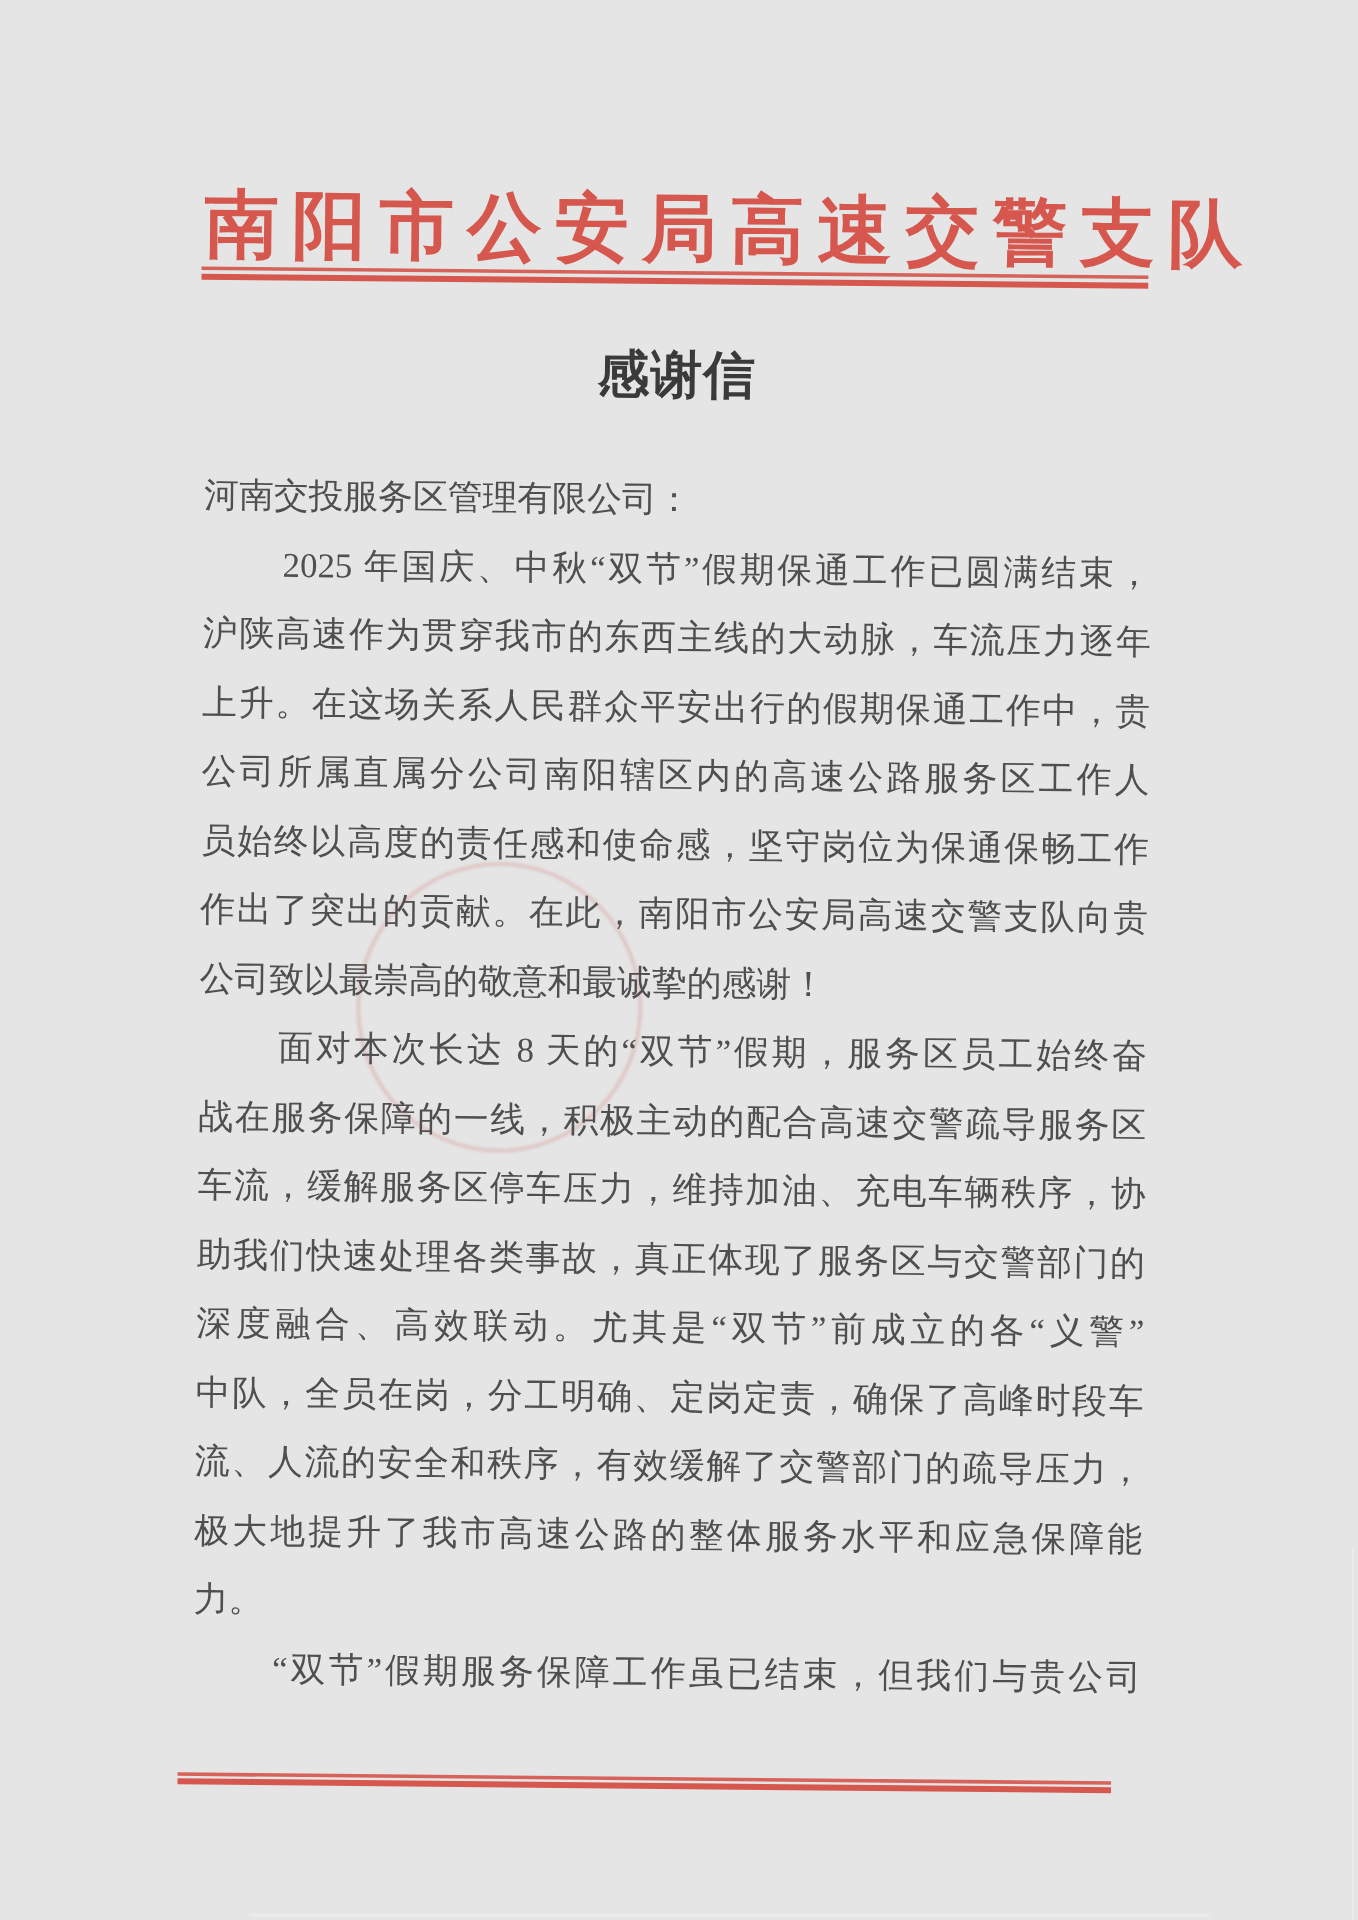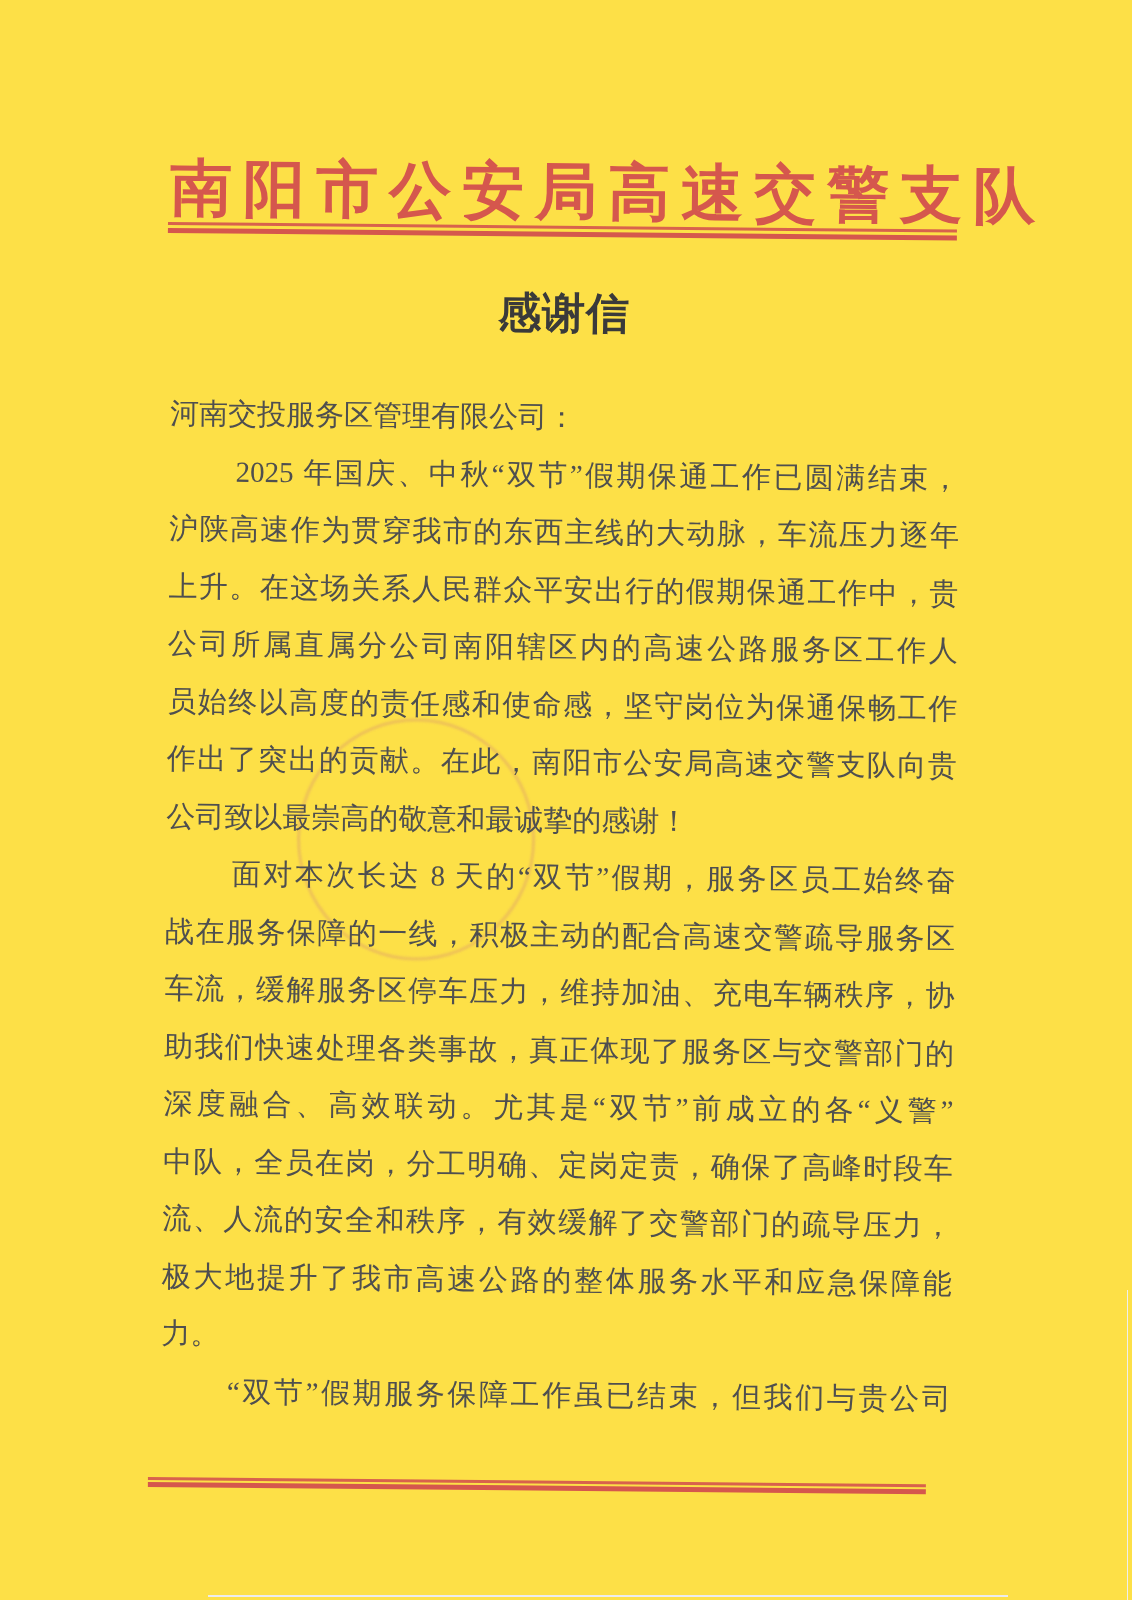--- a/index.html
+++ b/index.html
@@ -4,21 +4,21 @@
 <style>
   html, body {
     margin: 0;
     padding: 0;
     background: #ffffff;
   }
   .page {
     position: relative;
     width: 1132px;
     height: 1600px;
-    background: #fde047;
+    background: #e5e5e5;
     overflow: hidden;
     font-family: "Liberation Serif", "DejaVu Serif", serif;
   }
   
   .scan-rotate {
     position: absolute;
     left: 0; top: 0;
     width: 1132px;
     height: 1600px;
     transform: rotate(0.55deg);

